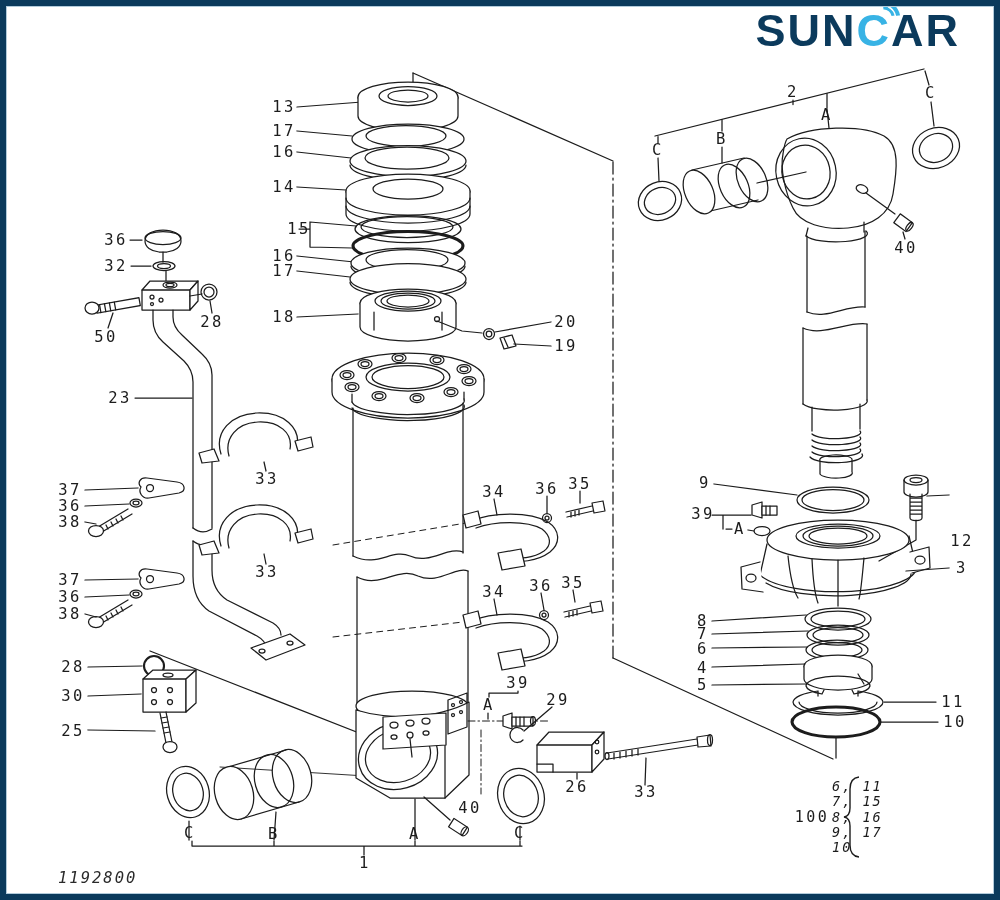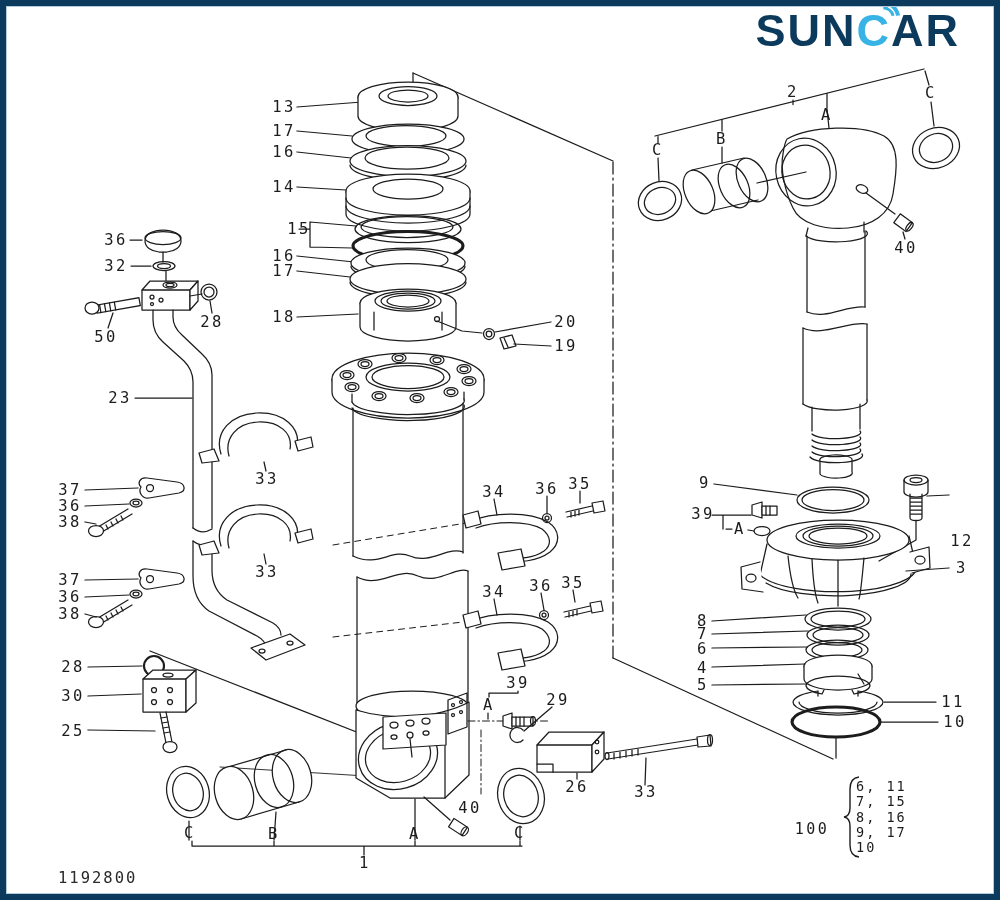--- a/index.html
+++ b/index.html
@@ -18,27 +18,27 @@
   .part-label{position:absolute;transform:translate(-50%,-50%);white-space:nowrap;
       font-family:"DejaVu Sans Mono","Liberation Mono",monospace;font-size:15.5px;
       letter-spacing:2.5px;color:var(--ink);}
   .logo{position:absolute;top:8px;right:40px;font-family:"Liberation Sans","DejaVu Sans",sans-serif;
       font-weight:bold;font-size:45px;letter-spacing:2px;color:var(--navy);line-height:1;}
   .logo .c{color:var(--cyan);position:relative;display:inline-block;}
   .logo .arc{position:absolute;border:4px solid transparent;border-top-color:var(--cyan);
       border-radius:50%;transform:rotate(38deg);}
   .logo .arc1{width:26px;height:22px;top:-7px;right:-10px;}
   .logo .arc2{width:14px;height:12px;top:-1px;right:-4px;border-width:3px;}
-  .kit-items{position:absolute;left:856px;top:779px;font-family:"DejaVu Sans Mono","Liberation Mono",monospace;
-      font-size:13.5px;letter-spacing:2px;color:var(--ink);line-height:15.3px;}
+  .kit-items{position:absolute;left:832px;top:779px;font-family:"DejaVu Sans Mono","Liberation Mono",monospace;
+      font-size:13.5px;letter-spacing:2px;color:var(--ink);line-height:15.3px;font-style:italic;}
   .kit-num{font-size:15px;}
   .brace{position:absolute;left:842px;top:775px;}
   .brace path{fill:none;stroke:var(--ink);stroke-width:1.4;}
   .dwg-num{position:absolute;left:58px;top:869px;font-family:"DejaVu Sans Mono","Liberation Mono",monospace;
-      font-size:15.5px;letter-spacing:2px;color:#2a2a2a;}
+      font-style:italic;font-size:15.5px;letter-spacing:2px;color:#2a2a2a;}
   .frame{position:absolute;inset:0;border:6px solid var(--navy);pointer-events:none;}
   .frame-light{position:absolute;inset:6px;border:1.5px solid var(--frame-line);pointer-events:none;}
 </style>
 </head>
 <body>
 
 <div class="page">
 
 <svg class="art" viewBox="0 0 1000 900">
 
@@ -473,21 +473,21 @@
       <div class="part-label" style="left: 703px; top: 634px;">7</div>
       <div class="part-label" style="left: 703px; top: 649px;">6</div>
       <div class="part-label" style="left: 703px; top: 668px;">4</div>
       <div class="part-label" style="left: 703px; top: 685px;">5</div>
       <div class="part-label" style="left: 953px; top: 702px;">11</div>
       <div class="part-label" style="left: 955px; top: 722px;">10</div>
     </div>
 
 <div class="logo"><span>SUN</span><span class="c"><span>C</span><span class="arc arc1"></span><span class="arc arc2"></span></span><span>AR</span></div>
 
-<div class="part-label kit-num" style="left:812px;top:817px;margin-top:12px;">100</div>
+<div class="part-label kit-num" style="left:812px;top:817px;">100</div>
 <svg class="brace" width="20" height="84" viewBox="0 0 18 84">
   <path d="M16,2 Q7,3 7,14 L7,33 Q7,41 1,42 Q7,43 7,51 L7,70 Q7,81 16,82"></path>
 </svg>
 <div class="kit-items" id="kit-items">
       <div>6, 11</div>
       <div>7, 15</div>
       <div>8, 16</div>
       <div>9, 17</div>
       <div>10</div>
     </div>

